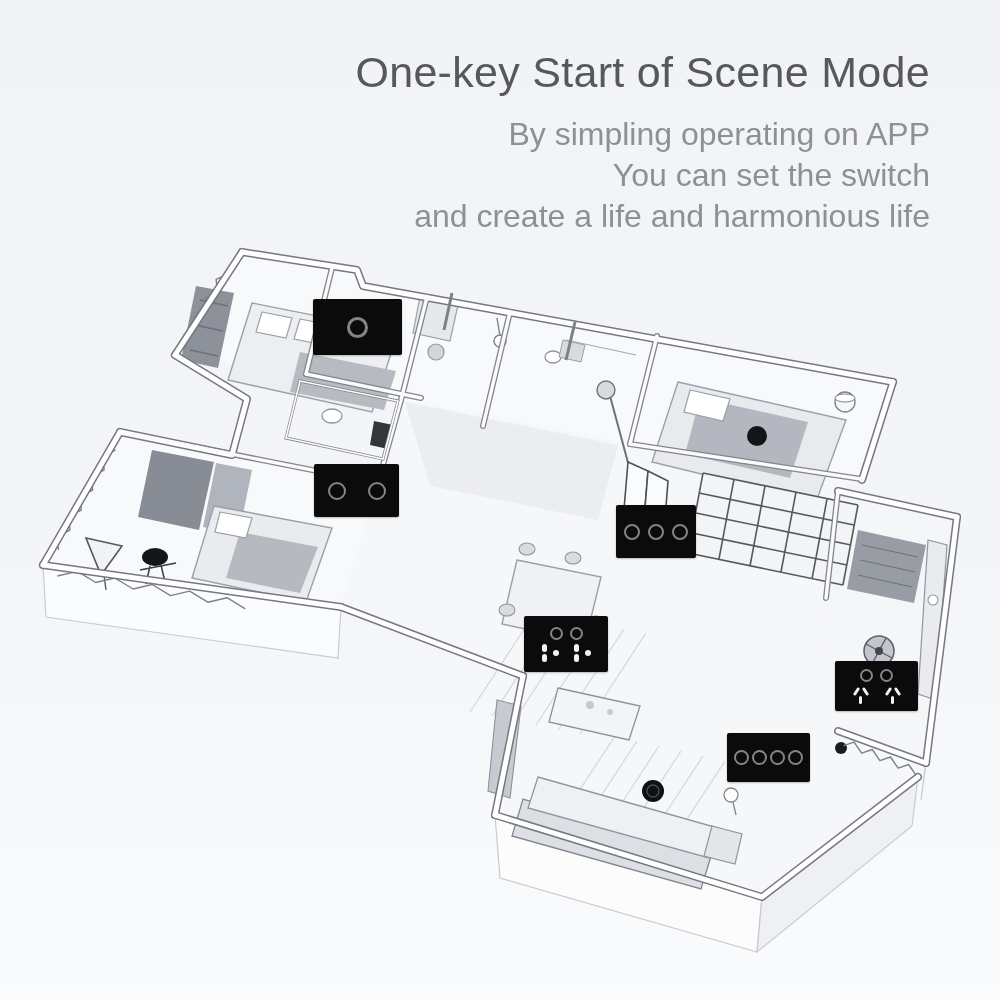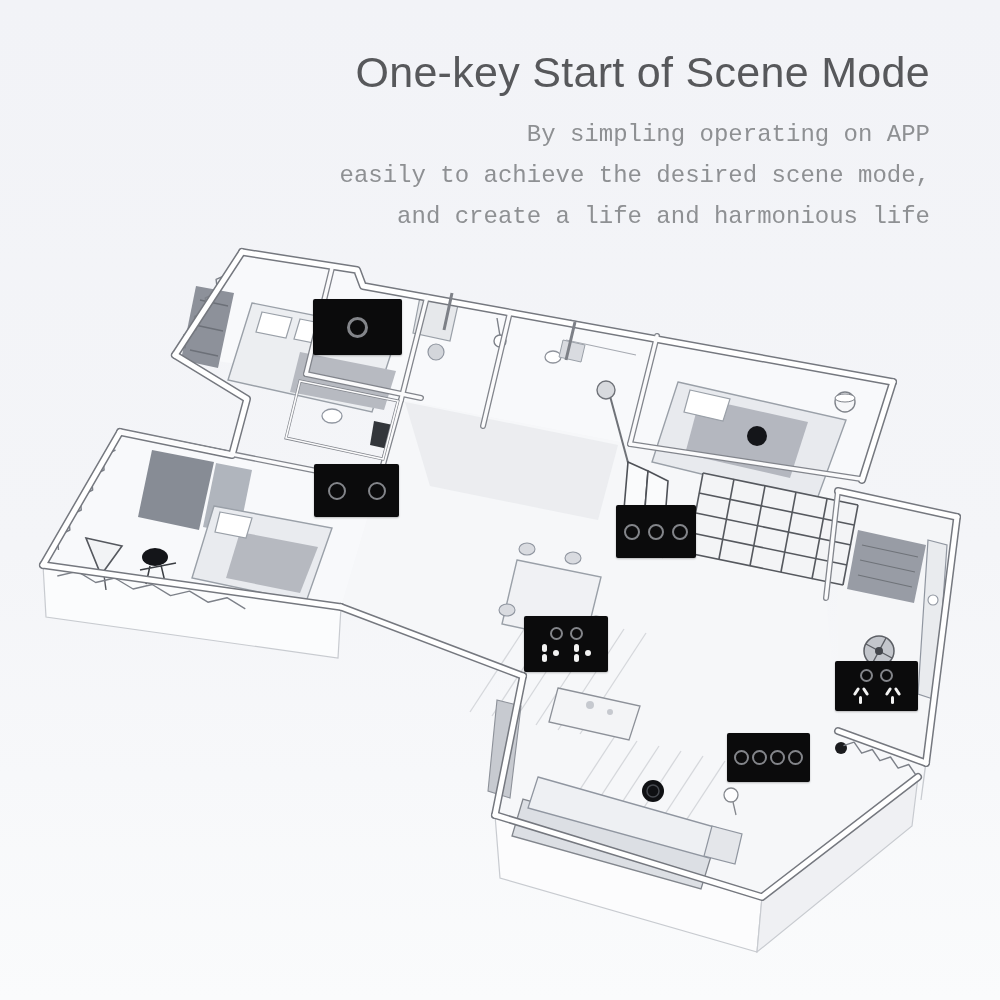--- a/index.html
+++ b/index.html
@@ -3,21 +3,21 @@
 <meta charset="utf-8">
 <style>
   html,body{margin:0;padding:0;background:#e8e9ec;}
   .stage{
     position:relative;width:1000px;height:1000px;overflow:hidden;
     background:linear-gradient(180deg,#f2f3f7 0%,#f4f5f8 55%,#fafbfc 100%);
     font-family:"Liberation Sans",sans-serif;
   }
   .header{position:absolute;top:48px;right:70px;text-align:right;z-index:6;}
   .title{font-size:43px;font-weight:400;color:#57585b;letter-spacing:.3px;margin:0 0 17px 0;}
-  .sub{font-size:24px;color:#8e9093;line-height:41px;font-weight:300;font-family:Liberation Mono, monospace;}
+  .sub{font-size:32px;color:#8e9093;line-height:41px;font-weight:300;}
   svg.plan{position:absolute;left:0;top:0;z-index:1;}
 
   
   .wo{fill:none;stroke:#75787f;stroke-width:8;stroke-linejoin:round;stroke-linecap:round}
   .wi{fill:none;stroke:#ffffff;stroke-width:5;stroke-linejoin:round;stroke-linecap:round}
   .wo2{fill:none;stroke:#82858c;stroke-width:6;stroke-linejoin:round;stroke-linecap:round}
   .wi2{fill:none;stroke:#fbfbfc;stroke-width:3.4;stroke-linejoin:round;stroke-linecap:round}
   .zig{fill:none;stroke:#7d8189;stroke-width:1.4;stroke-linejoin:round}
   .plank{stroke:#d6d8dc;stroke-width:1.3}
 
@@ -37,21 +37,21 @@
   .pg.slots i:nth-child(3){left:8px;top:10px;width:3px;height:8px;}
 </style>
 </head>
 <body>
 
 <div class="stage">
 
   <div class="header">
     <h1 class="title">One-key Start of Scene Mode</h1>
     <div class="sub">By simpling operating on APP</div>
-    <div class="sub">easily to achieve the desired scene mode,</div>
+    <div class="sub">You can set the switch</div>
     <div class="sub">and create a life and harmonious life</div>
   </div>
 
   <svg class="plan" width="1000" height="1000" viewBox="0 0 1000 1000">
 
     <defs>
 
       <path id="w1" d="M242,252 L357,270 L363,286 L893,382"></path>
       <path id="w2" d="M242,252 L175,355"></path>
       <path id="w3" d="M893,382 L862,480"></path>

